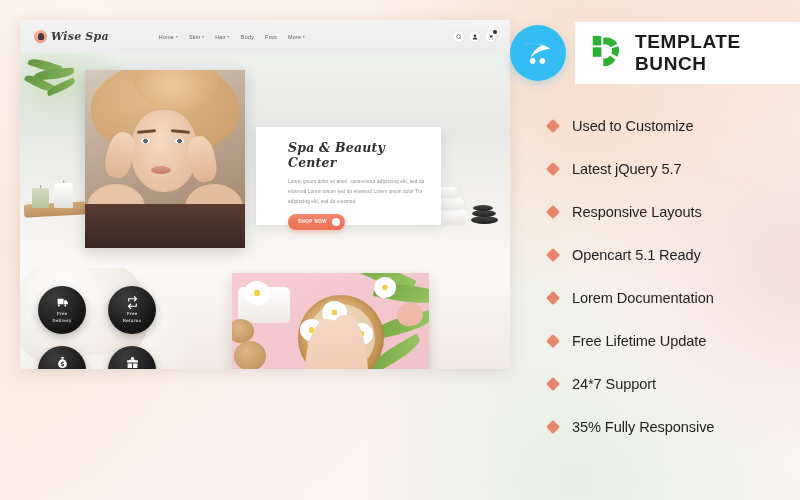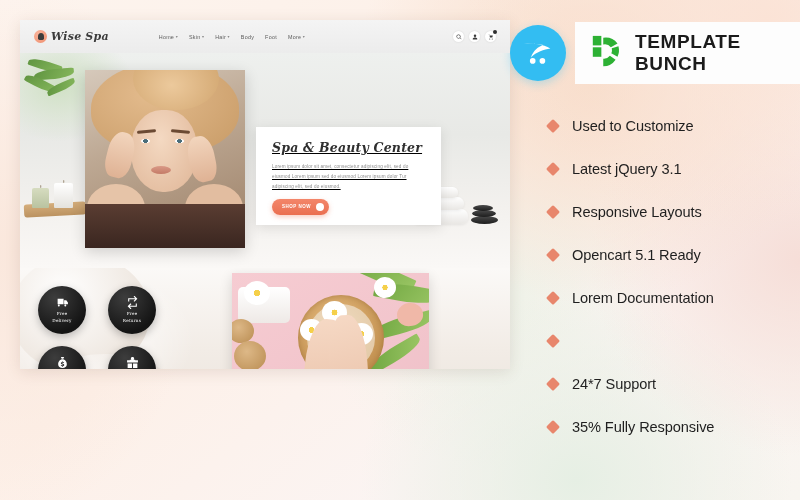--- a/index.html
+++ b/index.html
@@ -147,23 +147,22 @@
   .hp-shoulderL { position:absolute; left:2px; bottom:16px; width:58px; height:48px;
              border-radius:50% 50% 0 0; background:#e6c4a8; }
   .hp-shoulderR { position:absolute; right:2px; bottom:16px; width:58px; height:48px;
              border-radius:50% 50% 0 0; background:#e2bda0; }
 
   
   .hero-card {
     position: absolute; left: 236px; top: 74px;
     width: 185px; height: 98px;
     background: #ffffff;
-    padding: 13px 16px 0 16px;
+    padding: 13px 16px 0 32px;
     box-shadow: 0 3px 12px rgba(0,0,0,.10);
-    text-decoration: underline;
   }
   .hero-title {
     font-family: "DejaVu Serif", serif;
     font-size: 12.5px; font-weight: 700; font-style: italic;
     color: #2f2f2f; letter-spacing: .2px;
   }
   .hero-desc {
     margin-top: 7px;
     font-size: 4.6px; line-height: 2.15;
     color: #8d8d8d; letter-spacing: .15px;
@@ -533,36 +532,37 @@
     <span class="tb-text">TEMPLATE BUNCH</span>
   </div>
 
   <div id="features">
     <div class="feature">
       <span class="diamond"></span>
       <span class="feature-label">Used to Customize</span>
     </div>
     <div class="feature">
       <span class="diamond"></span>
-      <span class="feature-label">Latest jQuery 3.1</span>
+      <span class="feature-label">Latest jQuery 5.7</span>
     </div>
     <div class="feature">
       <span class="diamond"></span>
       <span class="feature-label">Responsive Layouts</span>
     </div>
     <div class="feature">
       <span class="diamond"></span>
       <span class="feature-label">Opencart 5.1 Ready</span>
     </div>
     <div class="feature">
       <span class="diamond"></span>
       <span class="feature-label">Lorem Documentation</span>
     </div>
     <div class="feature">
       <span class="diamond"></span>
+      <span class="feature-label">Free Lifetime Update</span>
     </div>
     <div class="feature">
       <span class="diamond"></span>
       <span class="feature-label">24*7 Support</span>
     </div>
     <div class="feature">
       <span class="diamond"></span>
       <span class="feature-label">35% Fully Responsive</span>
     </div>
   </div>

